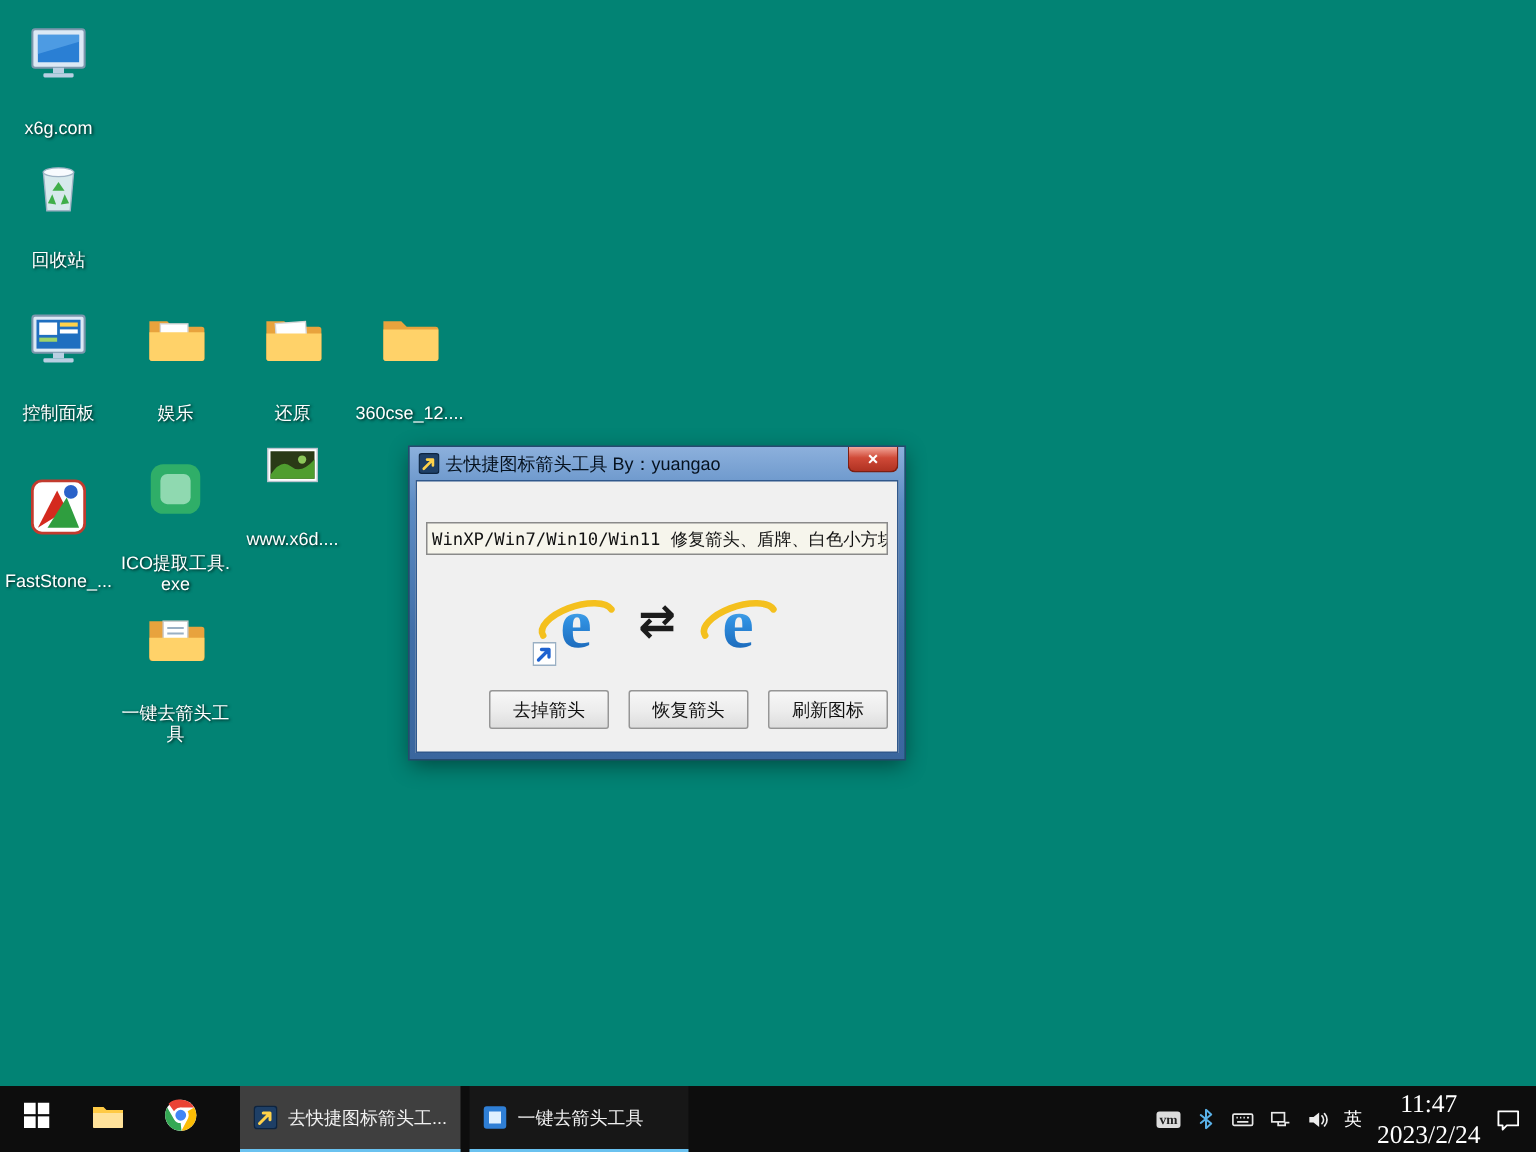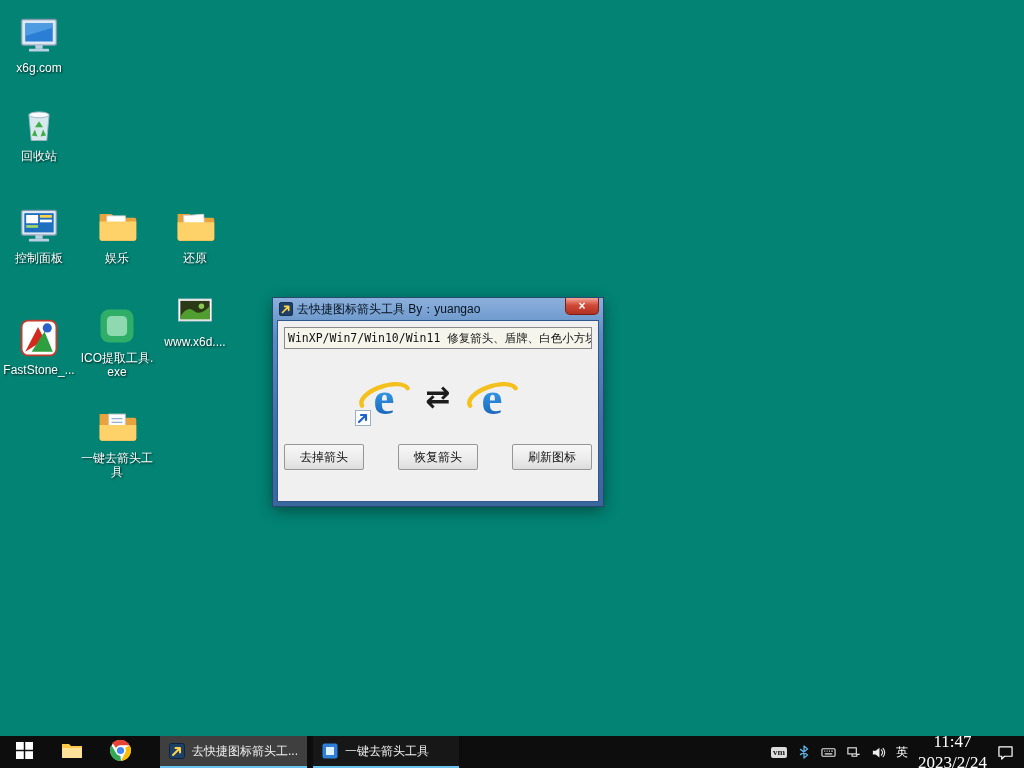--- a/index.html
+++ b/index.html
@@ -14,21 +14,21 @@
     width:1024px;height:768px;overflow:hidden;position:relative;
     font-family:"Liberation Sans","DejaVu Sans",sans-serif;
     background:var(--desktop_bg);
     user-select:none;
   }
   
   .desktop{position:absolute;inset:0 0 40px 0;}
   .desk-icon{position:absolute;width:78px;display:flex;flex-direction:column;align-items:center;cursor:default;}
   .desk-icon .glyph{width:44px;height:44px;display:flex;align-items:center;justify-content:center;}
   .desk-icon .label{
-    margin-top:3px;max-width:76px;color:#fff;font-size:12px;line-height:1.18;text-align:center;
+    margin-top:20px;max-width:76px;color:#fff;font-size:12px;line-height:1.18;text-align:center;
     text-shadow:1px 1px 2px rgba(0,0,0,.8);word-break:break-all;
   }
   
   .dialog{
     position:absolute;left:273px;top:298px;width:330px;height:208px;box-sizing:border-box;
     background:linear-gradient(#8cb0dc,#5d8cc4 18%,#416fa8 60%,#3a669e);
     padding:0 4px 4px 4px;
     box-shadow:0 4px 14px rgba(0,0,0,.45);
     outline:1px solid #26496f;
   }
@@ -43,37 +43,37 @@
     font-family:inherit;padding:0;cursor:pointer;
   }
   .dlg-body{
     height:calc(100% - 22px);box-sizing:border-box;background:#f0f0f0;
     border:1px solid #30588c;display:flex;flex-direction:column;padding:6px;
   }
   .info-box{
     border:1px solid #8a8a8a;background:#f6f5ec;height:22px;box-sizing:border-box;
     display:flex;align-items:center;padding:0 3px;
     font-family:"DejaVu Sans Mono","Liberation Mono",monospace;
-    font-size:11.5px;color:#111;white-space:nowrap;overflow:hidden;flex:0 0 auto;
+    font-size:11.5px;color:#111;white-space:nowrap;overflow:hidden;flex:0 0 auto;margin-top:21px;
   }
   .icon-row{flex:1;display:flex;align-items:center;justify-content:center;gap:13px;}
   .ie-wrap{position:relative;width:56px;height:56px;}
   .ie-wrap svg.ie{width:56px;height:56px;}
   .shortcut-overlay{position:absolute;left:-1px;bottom:-1px;width:16px;height:16px;}
   .swap{font-size:30px;font-weight:bold;color:#1c1c1c;line-height:1;}
-  .btn-row{display:flex;justify-content:space-between;gap:13px;margin-bottom:25px;flex:0 0 auto;}
+  .btn-row{display:flex;justify-content:flex-end;gap:13px;margin-bottom:9px;flex:0 0 auto;}
   .dlg-btn{
     width:80px;height:26px;box-sizing:border-box;
     background:linear-gradient(#f7f7f7,#ececec 55%,#dddddd);
     border:1px solid #969696;border-radius:2px;
     font-size:12px;color:#111;font-family:inherit;cursor:pointer;
   }
   
   .taskbar{
-    position:absolute;left:0;bottom:0;width:1024px;height:32px;
+    position:absolute;left:0;bottom:0;width:1024px;height:44px;
     background:var(--taskbar_bg);display:flex;align-items:stretch;z-index:50;
   }
   .tb-btn{width:48px;display:flex;align-items:center;justify-content:center;flex:0 0 auto;cursor:pointer;}
   .spacer16{width:16px;flex:0 0 auto;}
   .tb-win{
     display:flex;align-items:center;gap:7px;padding:0 9px;box-sizing:border-box;
     min-width:146px;max-width:162px;font-size:12px;color:#f0f0f0;
     border-bottom:2px solid var(--accent_underline);cursor:pointer;background:#171717;
   }
   .tb-win.active{background:#3f3f3f;}
@@ -195,20 +195,29 @@
       <svg viewBox="0 0 48 48" width="44" height="44">
         <rect x="6" y="12" width="36" height="24" fill="#ffffff" stroke="#b9c4cf"></rect>
         <rect x="8" y="14" width="32" height="20" fill="#2a3a16"></rect>
         <path d="M8 31 q8 -12 15 -6 q7 6 17 -5 v14 h-32 z" fill="#4f9e2f"></path>
         <circle cx="31" cy="20" r="3" fill="#8cc75a"></circle>
       </svg>
     </div>
     <div class="label">www.x6d....</div>
   </div>
 
+  <div class="desk-icon" style="left:234px;top:204px">
+    <div class="glyph">
+      <svg viewBox="0 0 48 48" width="44" height="44">
+        <path d="M5 11 h13 l4 4 h21 a2 2 0 0 1 2 2 v21 a2 2 0 0 1 -2 2 H7 a2 2 0 0 1 -2 -2 Z" fill="#e8a33d"></path>
+        <path d="M5 17 h40 v21 a2 2 0 0 1 -2 2 H7 a2 2 0 0 1 -2 -2 Z" fill="#ffd269"></path>
+      </svg>
+    </div>
+    <div class="label">360cse_12....</div>
+  </div>
 
   <div class="dialog">
     <div class="titlebar">
       <span class="t-icon">
         <svg viewBox="0 0 16 16" width="14" height="14">
           <rect x="0.5" y="0.5" width="15" height="15" rx="2" fill="#1e3f66" stroke="#0d2440"></rect>
           <path d="M4 12 L11 5 M11 5 v4.5 M11 5 h-4.5" stroke="#ffd24a" stroke-width="2" fill="none" stroke-linecap="round"></path>
         </svg>
       </span>
       <span class="t-text">去快捷图标箭头工具  By：yuangao</span>

